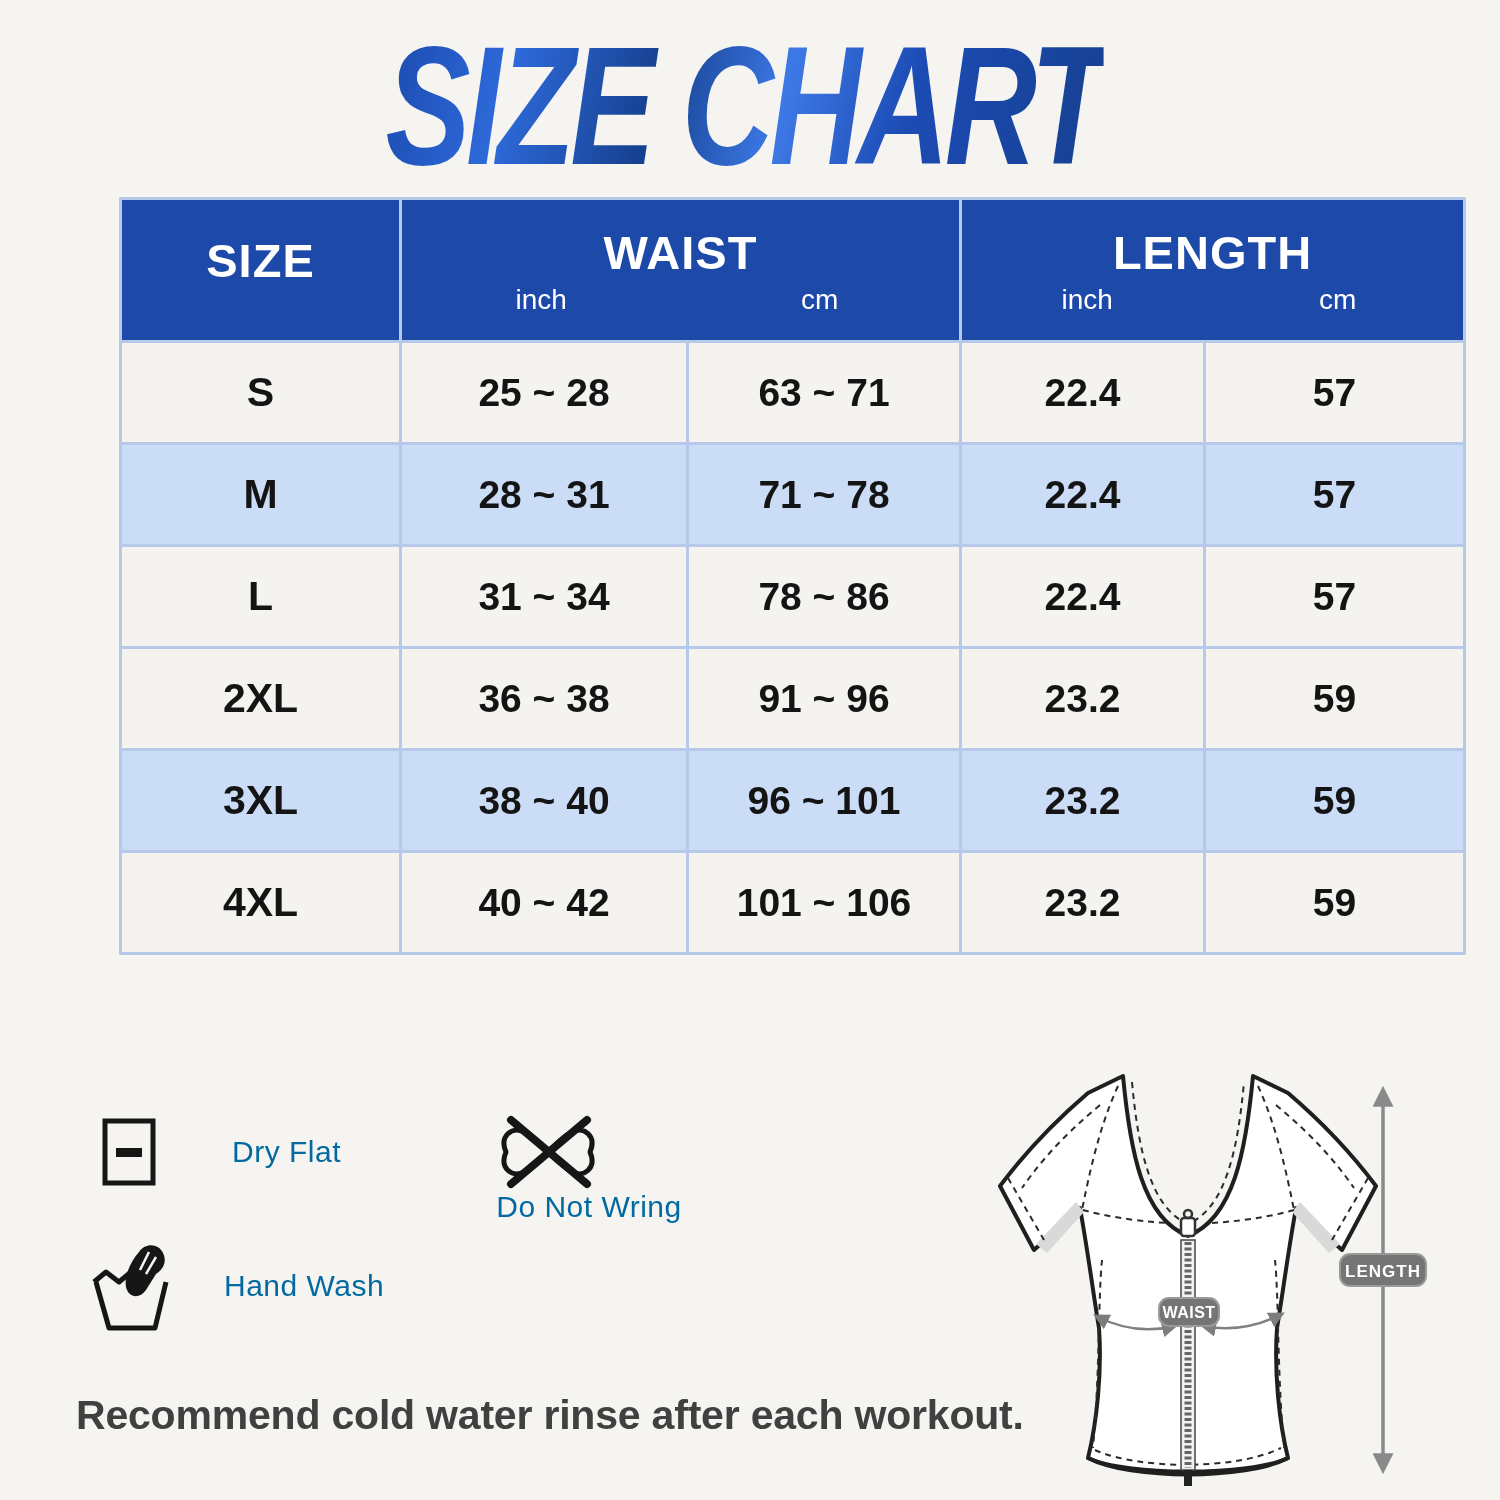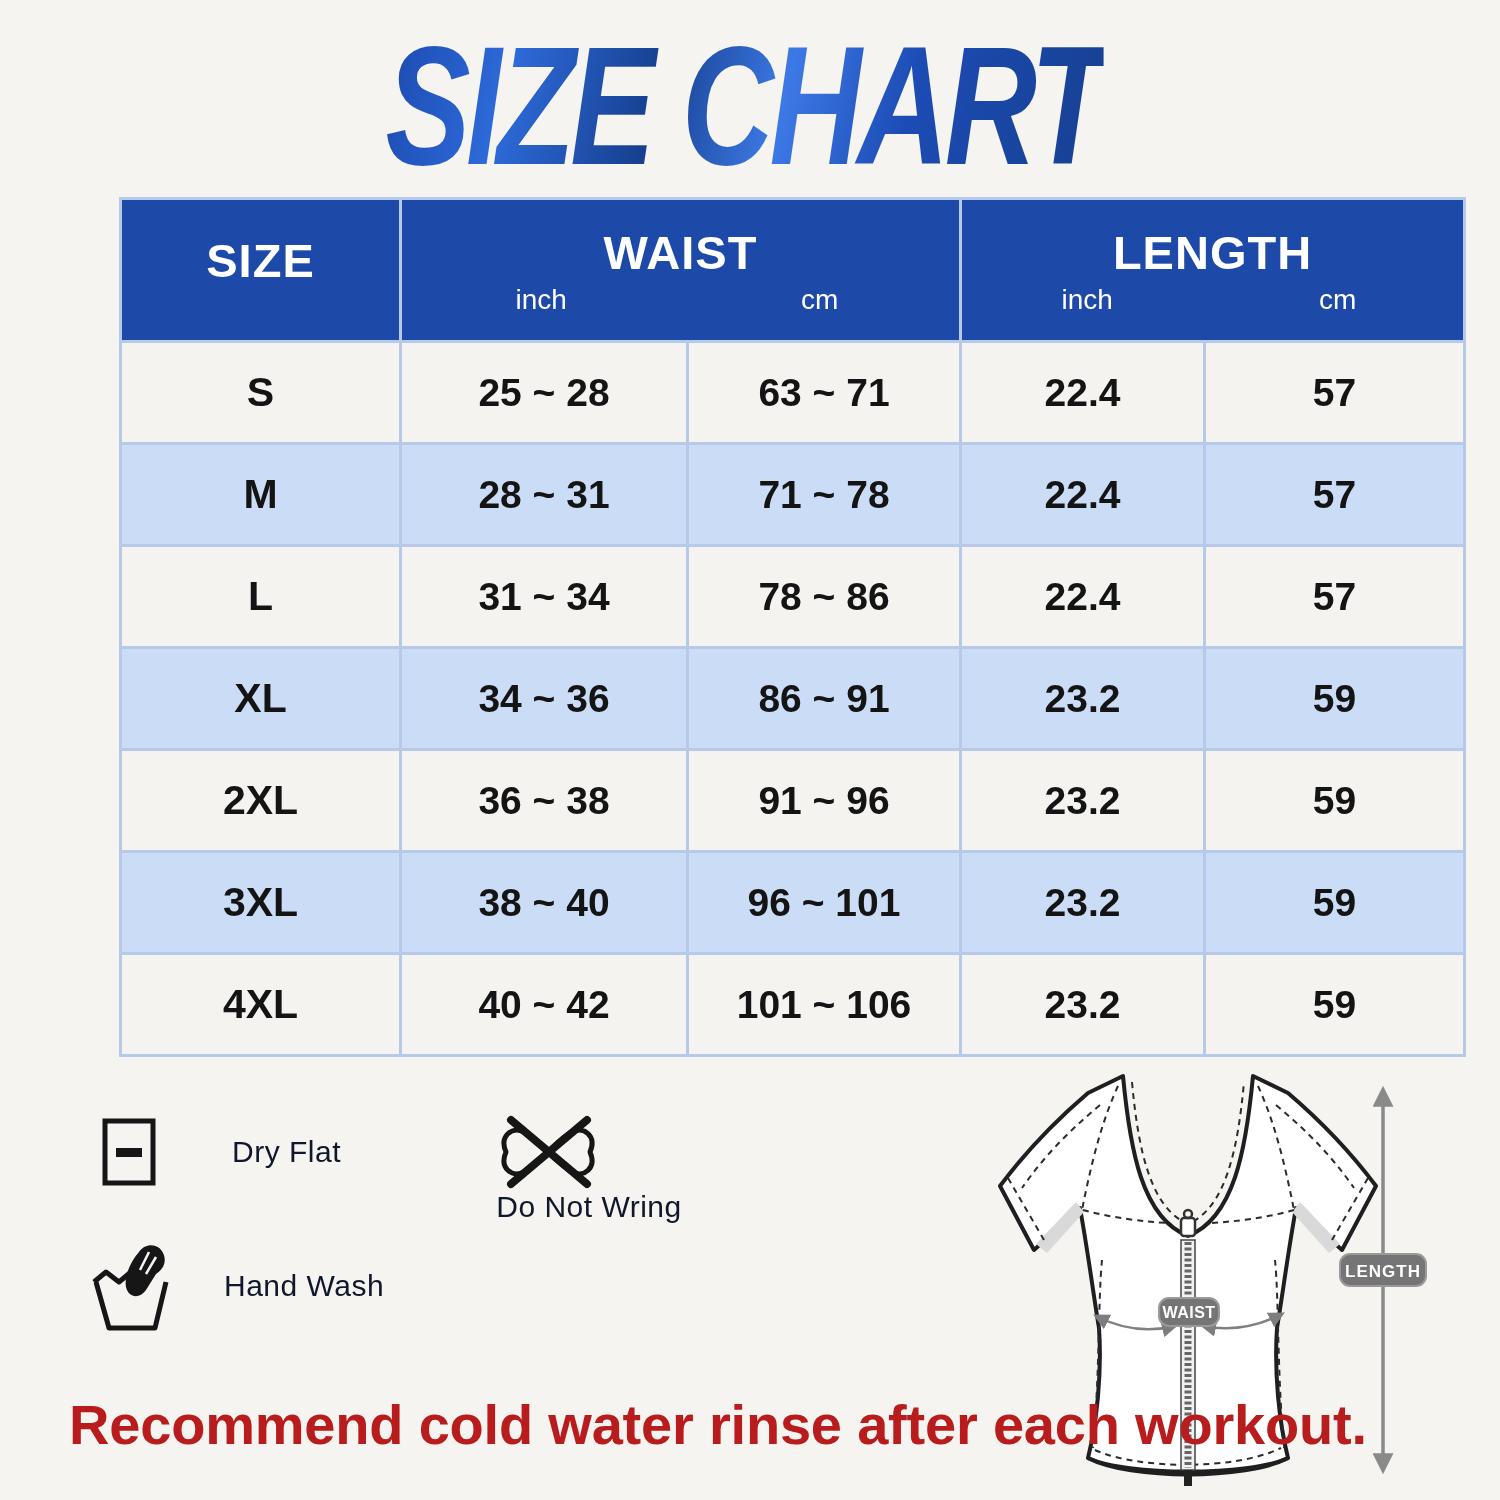--- a/index.html
+++ b/index.html
@@ -24,32 +24,32 @@
   .th-size .hdr-main{transform:translateY(-10px);}
   .hdr-sub{display:flex;font-size:28px;font-weight:500;margin-top:4px;}
   .hdr-sub span{flex:1;}
   .size-table tbody td{height:99px;font-size:39px;font-weight:bold;color:#141414;letter-spacing:0px;}
   .size-table tbody td.c-size{font-size:41px;}
   .size-table tbody tr.row-light{background:#f4f3ef;}
   .size-table tbody tr.row-blue{background:#cbdcf6;}
 
   
   .care-item{position:absolute;display:flex;align-items:center;}
-  .care-label{font-size:30px;color:#0f172a;letter-spacing:.5px;white-space:nowrap;}
+  .care-label{font-size:30px;color:#0369a1;letter-spacing:.5px;white-space:nowrap;}
   .icon-slot{display:flex;align-items:center;justify-content:flex-start;}
   .slot-a{width:132px;}
   .slot-b{width:188px;}
   .care-svg{display:block;}
 
   
   .diagram{position:absolute;left:950px;top:1060px;width:550px;height:440px;}
 
   
-  .footer-note{position:absolute;left:69px;top:1392px;font-size:56px;font-weight:bold;
-               color:#b91c1c;letter-spacing:-.2px;z-index:5;white-space:nowrap;}
+  .footer-note{position:absolute;left:76px;top:1392px;font-size:41px;font-weight:bold;
+               color:#404040;letter-spacing:-.2px;z-index:5;white-space:nowrap;}
 </style>
 </head>
 <body>
 
 <div class="page">
 
   <div class="title-wrap">
     <div class="title">SIZE CHART</div>
   </div>
 
@@ -97,27 +97,20 @@
         <td>22.4</td>
         <td>57</td>
       </tr>
       <tr class="row-light">
         <td class="c-size">L</td>
         <td>31 ~ 34</td>
         <td>78 ~ 86</td>
         <td>22.4</td>
         <td>57</td>
       </tr>
-      <tr class="row-blue">
-        <td class="c-size">XL</td>
-        <td>34 ~ 36</td>
-        <td>86 ~ 91</td>
-        <td>23.2</td>
-        <td>59</td>
-      </tr>
       <tr class="row-light">
         <td class="c-size">2XL</td>
         <td>36 ~ 38</td>
         <td>91 ~ 96</td>
         <td>23.2</td>
         <td>59</td>
       </tr>
       <tr class="row-blue">
         <td class="c-size">3XL</td>
         <td>38 ~ 40</td>

